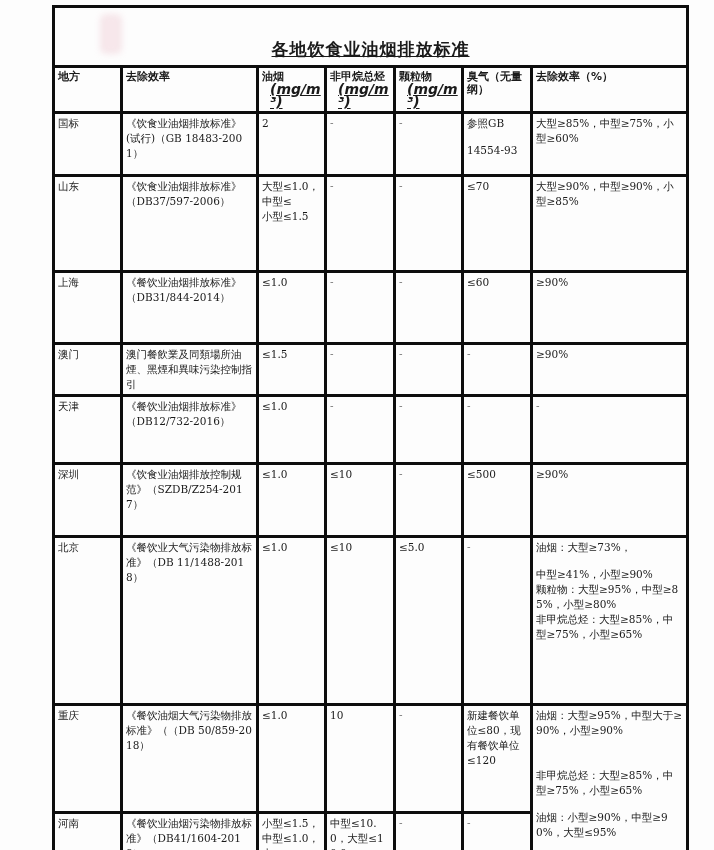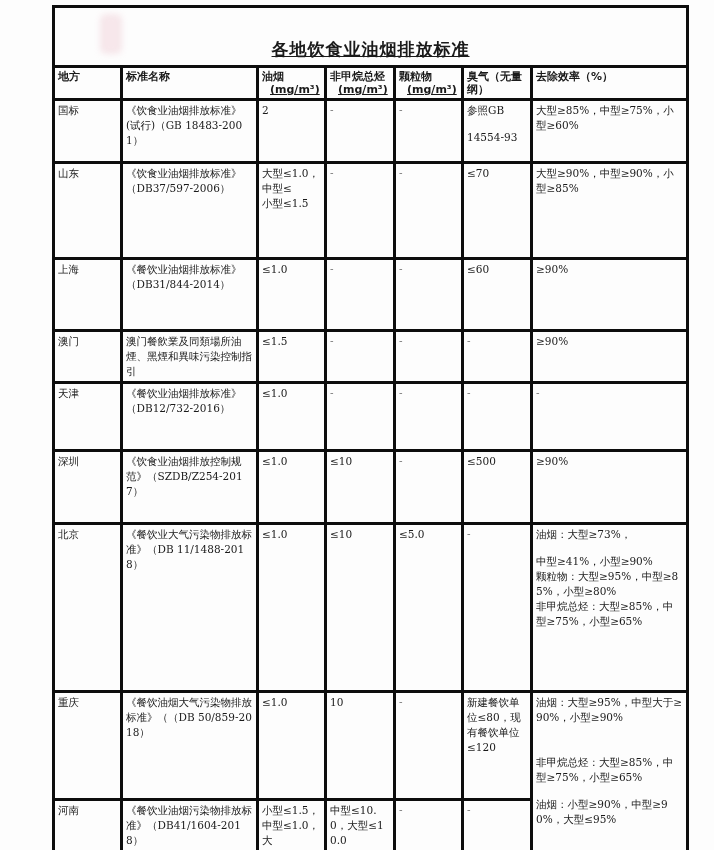--- a/index.html
+++ b/index.html
@@ -11,21 +11,21 @@
   table.std { position: absolute; left: 52px; top: 5px; width: 634px; border-collapse: collapse;
               table-layout: fixed; }
   table.std td, table.std th { border: 3px solid #0d0d0d; vertical-align: top; padding: 2px 3px;
                 font-size: 10.5px; line-height: 15px; font-weight: normal; text-align: left;
                 word-break: break-all; overflow: hidden; }
   .title-cell { height: 53px; text-align: center !important; vertical-align: middle !important; }
   .title-text { font-family: "DejaVu Sans", "Liberation Sans", sans-serif; font-size: 17px; font-weight: bold;
                 text-decoration: underline; letter-spacing: 1px; display: inline-block; margin-top: 28px; }
   th.hdr { font-family: "DejaVu Sans", "Liberation Sans", sans-serif; font-weight: bold !important;
            font-size: 11px !important; line-height: 13px !important; }
-  .unit { display: block; font-size: 11px; text-decoration: underline; padding-left: 8px; }
+  .unit { display: block; font-size: 14px; text-decoration: underline; padding-left: 8px; font-style: italic; }
   .dash { color: #777; }
   .gap { display: block; height: 12px; }
   .gap-lg { display: block; height: 30px; }
 </style>
 </head>
 <body>
 
 <div class="page">
   <div class="pink-mark"></div>
 
@@ -42,21 +42,21 @@
 
     <tbody>
         <tr>
       <td class="title-cell" colspan="7">
         <span class="title-text">各地饮食业油烟排放标准</span>
       </td>
     </tr>
 
     <tr style="height:31px">
       <th class="hdr">地方</th>
-      <th class="hdr">标准名称</th>
+      <th class="hdr">去除效率</th>
       <th class="hdr">
         <span>油烟</span>
         <span class="unit">(mg/m³)</span>
       </th>
       <th class="hdr">
         <span>非甲烷总烃</span>
         <span class="unit">(mg/m³)</span>
       </th>
       <th class="hdr">
         <span>颗粒物</span>

